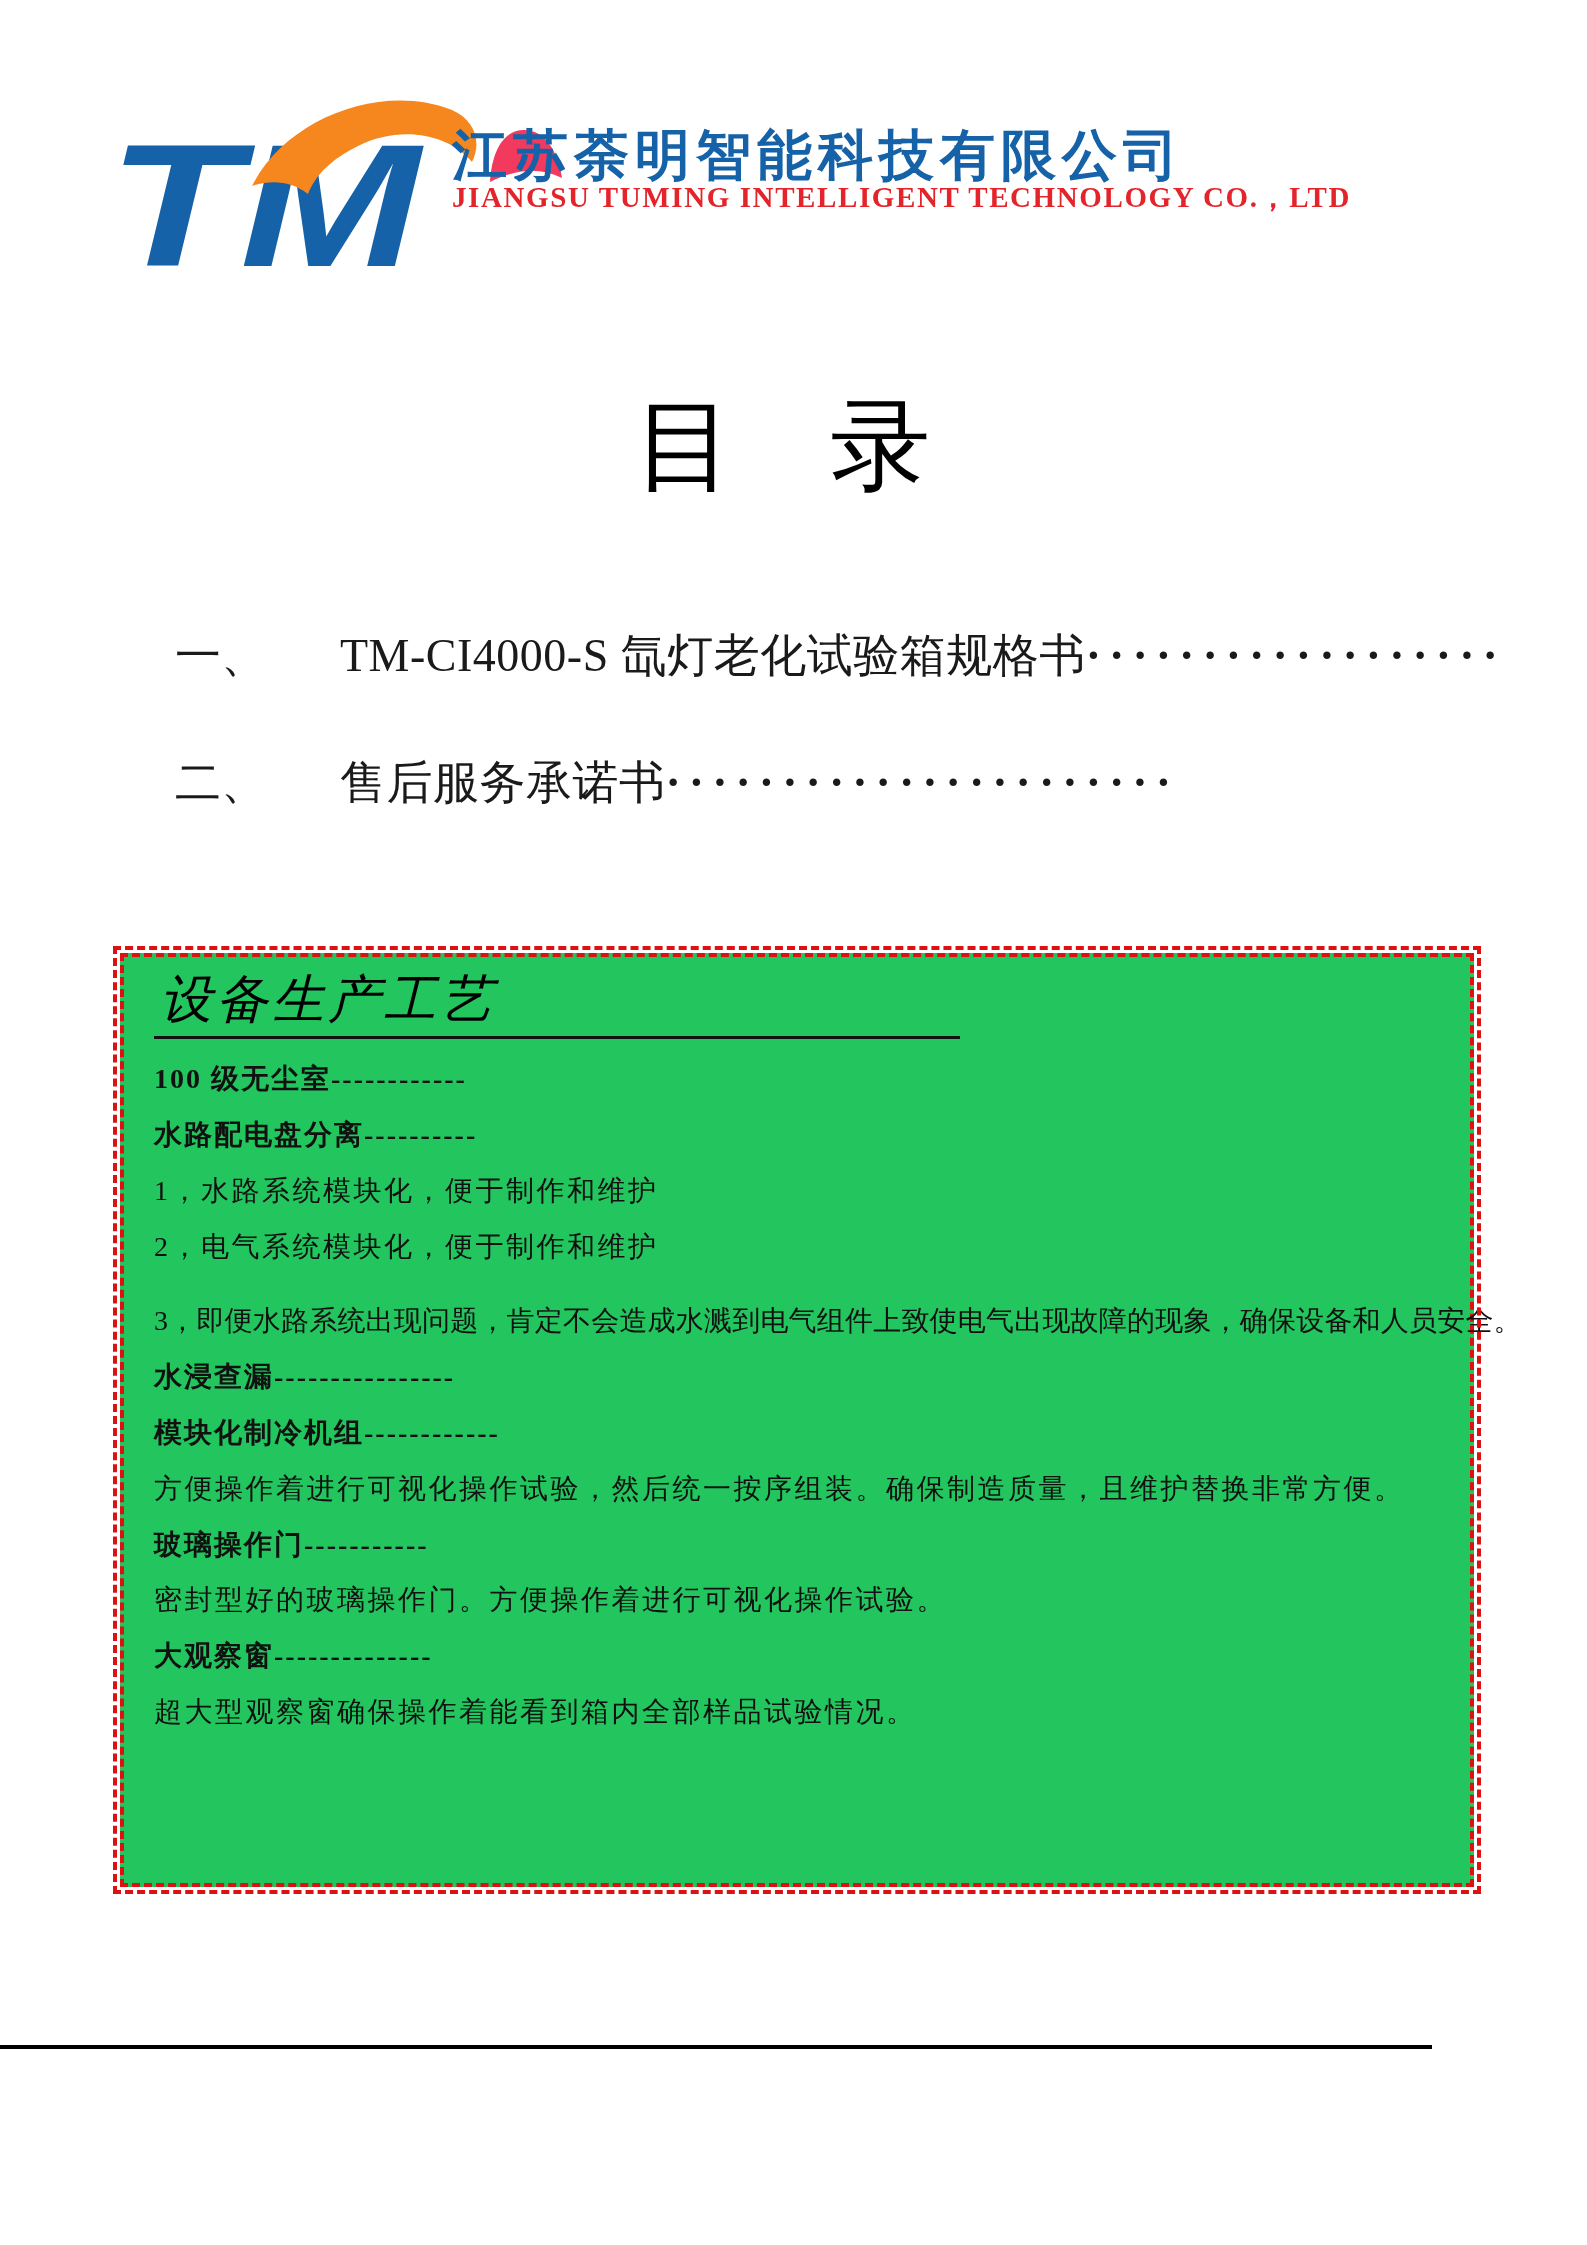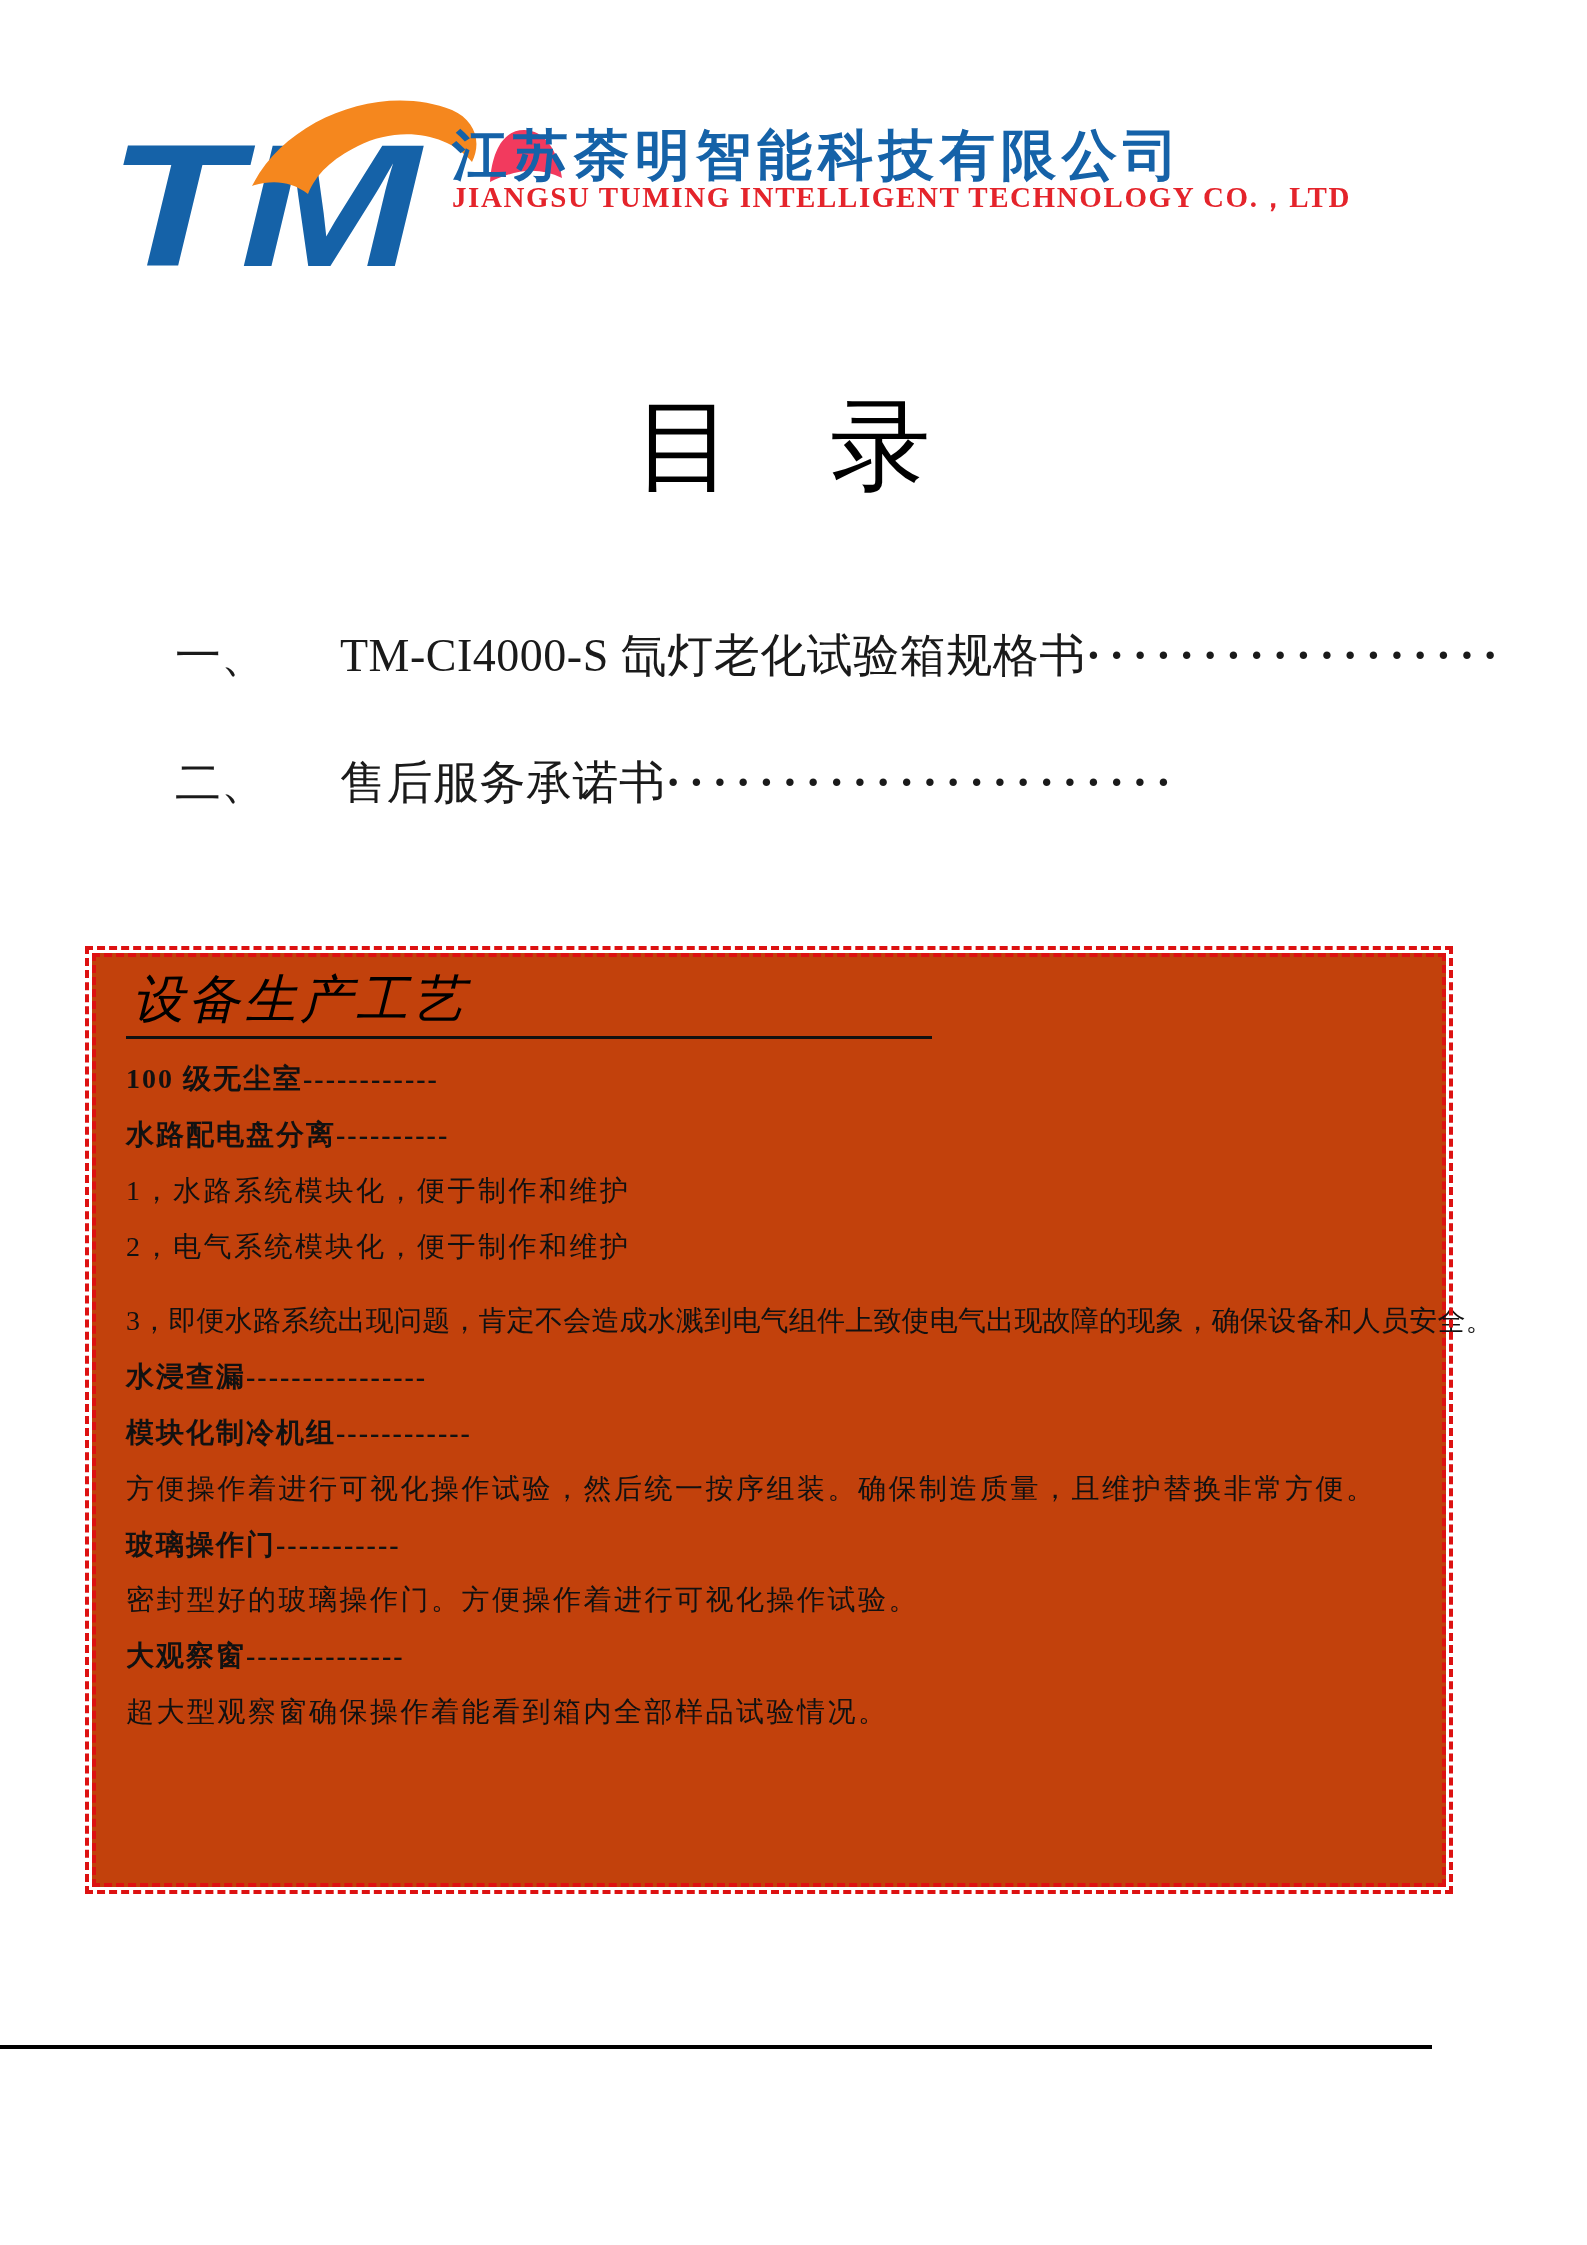--- a/index.html
+++ b/index.html
@@ -31,24 +31,24 @@
   .toc-num{width:165px;flex:0 0 165px;}
   .toc-label{letter-spacing:0.5px;}
   .toc-dots{
     font-weight:bold;letter-spacing:8px;overflow:hidden;
     font-family:"Liberation Serif","DejaVu Serif",serif;
   }
   .dots-1{width:445px;}
   .dots-2{width:505px;}
   
   .process-box{
-    position:absolute;left:92px;top:953px;width:1354px;height:934px;
+    position:absolute;left:120px;top:953px;width:1354px;height:934px;
     box-sizing:border-box;
     border:4px dashed #dd1111;outline:4px dashed #dd1111;outline-offset:3px;
-    padding:12px 14px 0 30px;background:#c2410c;
+    padding:12px 14px 0 30px;background:#22c55e;
   }
   .box-heading{
     width:800px;font-size:52px;font-style:italic;letter-spacing:4px;
     border-bottom:3px solid #111;padding:2px 0 8px 6px;line-height:1.1;
     color:#000;
   }
   .sec-title{
     font-size:28px;font-weight:bold;letter-spacing:2px;margin-top:25px;
     white-space:nowrap;line-height:1.1;color:#111;
   }

